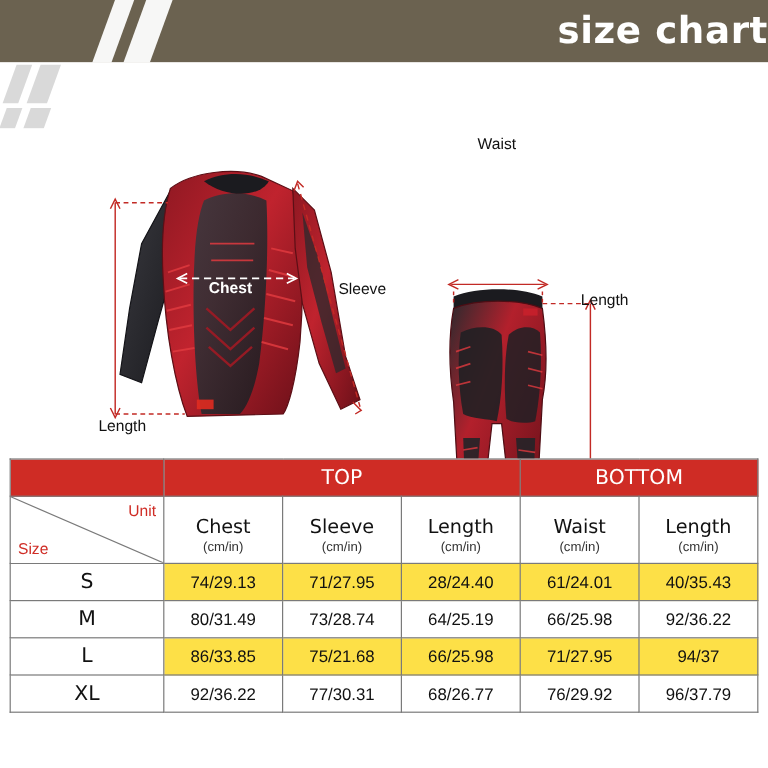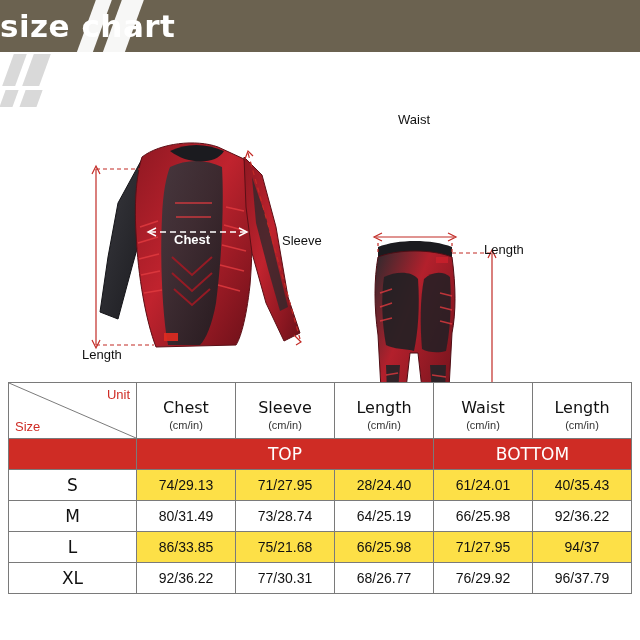--- a/index.html
+++ b/index.html
@@ -36,21 +36,21 @@
     background: #ffffff;
     transform: skewX(-20deg);
     opacity: 0.95;
   }
   .header-bar .slash.s1 { left: 86px; }
   .header-bar .slash.s2 { left: 112px; width: 22px; }
   .header-title {
     position: absolute;
     left: 0; top: 0;
     width: 640px;
-    text-align: left;
+    text-align: right;
     line-height: 52px;
     color: #ffffff;
     font-size: 31px;
     font-weight: bold;
     font-family: "DejaVu Sans", sans-serif;
     letter-spacing: 0.5px;
   }
 
   
   .subheader {
@@ -338,20 +338,25 @@
       <colgroup>
         <col style="width:128px">
         <col style="width:99px">
         <col style="width:99px">
         <col style="width:99px">
         <col style="width:99px">
         <col style="width:99px">
       </colgroup>
       <tbody>
         <tr>
+          <td class="hdr-top" style="border:1px solid #7a7a7a; background:#cf2c25;"></td>
+          <td class="hdr-top" colspan="3">TOP</td>
+          <td class="hdr-bottom" colspan="2">BOTTOM</td>
+        </tr>
+        <tr>
           <td class="corner-cell">
             <svg class="diag" viewBox="0 0 128 55" preserveAspectRatio="none">
               <line x1="0" y1="0" x2="128" y2="55" stroke="#7a7a7a" stroke-width="1"></line>
             </svg>
             <span class="unit-word">Unit</span>
             <span class="size-word">Size</span>
           </td>
           <td class="col-head">
             <span class="ch-name">Chest</span>
             <span class="ch-unit">(cm/in)</span>
@@ -366,25 +371,20 @@
           </td>
           <td class="col-head">
             <span class="ch-name">Waist</span>
             <span class="ch-unit">(cm/in)</span>
           </td>
           <td class="col-head">
             <span class="ch-name">Length</span>
             <span class="ch-unit">(cm/in)</span>
           </td>
         </tr>
-        <tr>
-          <td class="hdr-top" style="border:1px solid #7a7a7a; background:#cf2c25;"></td>
-          <td class="hdr-top" colspan="3">TOP</td>
-          <td class="hdr-bottom" colspan="2">BOTTOM</td>
-        </tr>
 
         <tr>
           <td class="size-cell">S</td>
           <td class="val-cell">74/29.13</td>
           <td class="val-cell">71/27.95</td>
           <td class="val-cell">28/24.40</td>
           <td class="val-cell">61/24.01</td>
           <td class="val-cell">40/35.43</td>
         </tr>
         <tr>

